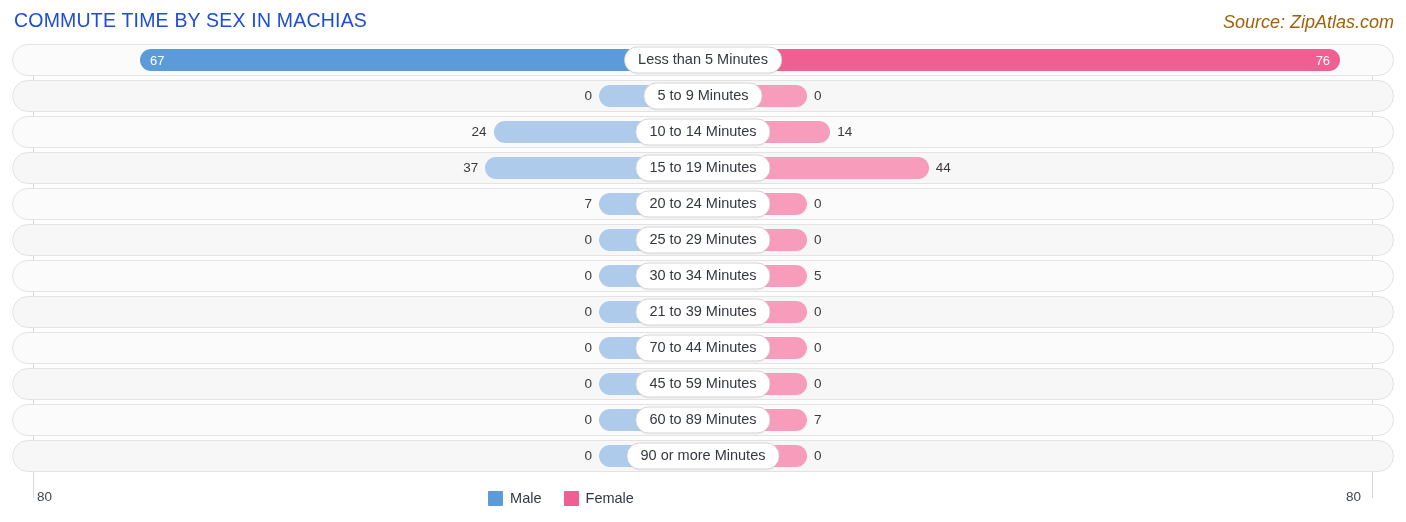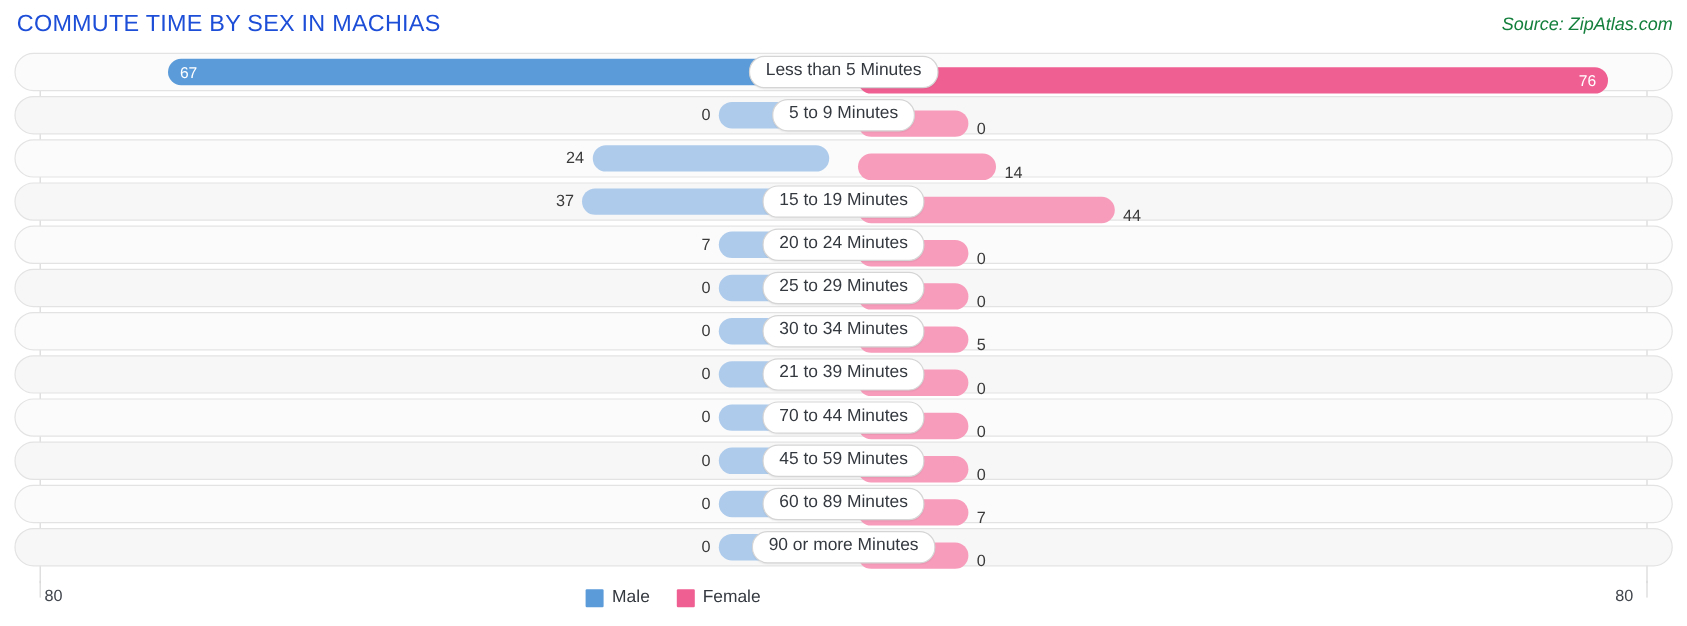--- a/index.html
+++ b/index.html
@@ -28,23 +28,23 @@
     font-size: 19.5px;
     letter-spacing: .2px;
     color: #1d4ed8;
     font-weight: 400;
     white-space: nowrap;
   }
   .source {
     position: absolute;
     right: 12px;
     top: 12px;
-    font-size: 15px;
+    font-size: 18px;
     font-style: italic;
-    color: #15803d;
+    color: #a16207;
     white-space: nowrap;
   }
 
   
   .plot {
     position: absolute;
     left: 0;
     top: 42px;
     width: 1406px;
     height: 444px;
@@ -95,21 +95,20 @@
   .half.male {
     left: 0;
     width: 703px;
     justify-content: flex-end;
     flex-direction: row;
   }
   .half.female {
     left: 703px;
     width: 703px;
     justify-content: flex-start;
-    align-items: flex-end;
   }
 
   .bar {
     height: 22px;
     border-radius: 11px;
     box-sizing: border-box;
     display: flex;
     align-items: center;
     position: relative;
   }
@@ -250,20 +249,21 @@
       <div class="row">
         <div class="row-track"></div>
         <div class="half male">
           <span class="outer-value male">24</span>
           <div class="bar male" style="width: 197.4px; margin-right: 12px; background: rgb(174, 203, 236);"></div>
         </div>
         <div class="half female">
           <div class="bar female" style="width: 115.15px; margin-left: 12px; background: rgb(247, 156, 187);"></div>
           <span class="outer-value female">14</span>
         </div>
+        <div class="cat-pill">10 to 14 Minutes</div>
       </div>
       <div class="row">
         <div class="row-track"></div>
         <div class="half male">
           <span class="outer-value male">37</span>
           <div class="bar male" style="width: 205.625px; margin-right: 12px; background: rgb(174, 203, 236);"></div>
         </div>
         <div class="half female">
           <div class="bar female" style="width: 213.85px; margin-left: 12px; background: rgb(247, 156, 187);"></div>
           <span class="outer-value female">44</span>

